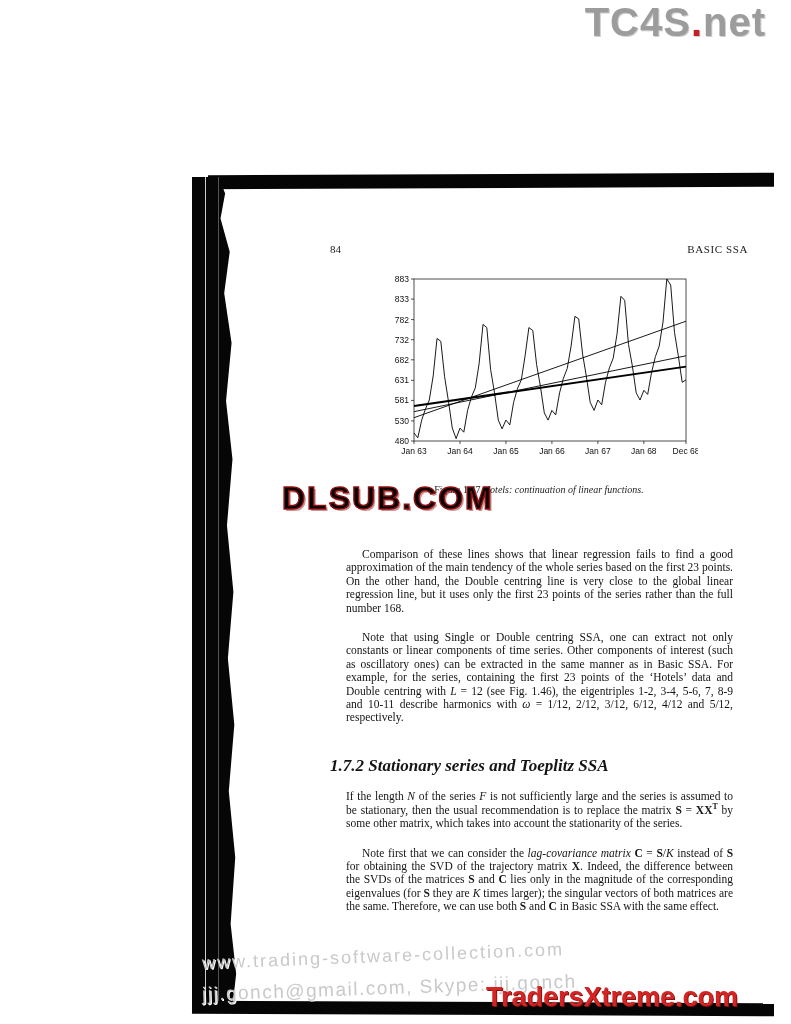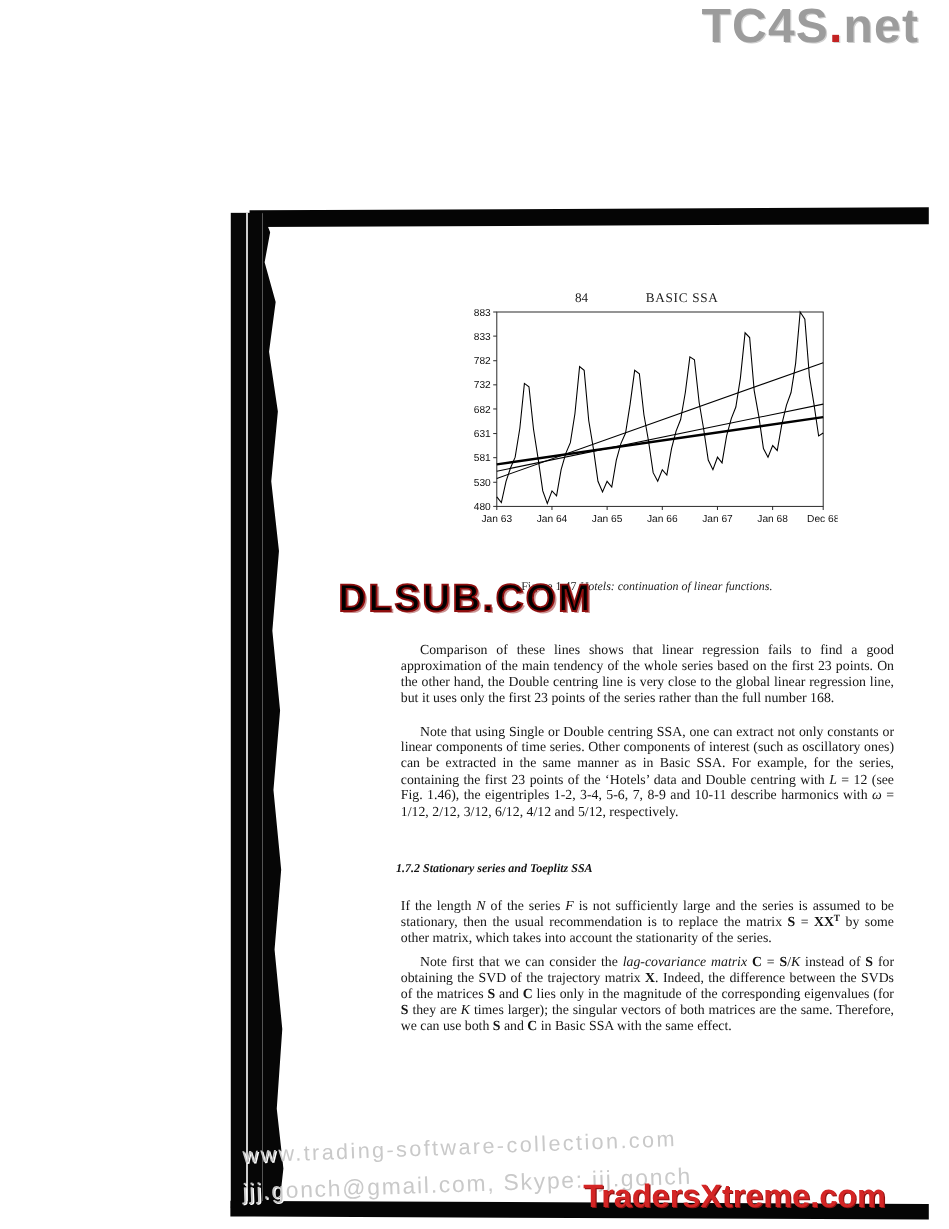--- a/index.html
+++ b/index.html
@@ -57,42 +57,42 @@
     clip-path:polygon(0 0, 58% 0, 72% 2%, 62% 5%, 82% 9%, 70% 14%, 86% 20%, 74% 27%, 88% 34%, 76% 42%, 90% 50%, 78% 58%, 92% 66%, 80% 74%, 94% 82%, 84% 90%, 96% 96%, 88% 100%, 0 100%);
   }
   .scan-bottom-bar {
     position:absolute; left:192px; top:1002px; width:588px; height:13px;
     background:#050505; transform:rotate(0.25deg);
   }
 
   
   .page-header {
     position:absolute; left:330px; top:243px; width:418px;
-    display:flex; justify-content:center;
+    display:flex; justify-content:space-between;
     font-size:11px; color:#222222;
   }
   .running-head { letter-spacing:0.6px;margin-left:48px; }
 
-  .chart { position:absolute; left:390px; top:252px;text-align:right; }
+  .chart { position:absolute; left:390px; top:271px;text-align:right; }
 
   .caption {
     position:absolute; left:330px; top:484px; width:418px;
     text-align:center; font-size:10px; color:#222222;
   }
 
   .body-text {
     position:absolute; left:330px; top:532px; width:419px;
     font-size:11.5px; line-height:13.4px; text-align:justify; color:#141414;
   }
-  .para { margin:4px; }
+  .para { margin:16px; }
   .indent { text-indent:16px; }
   .gap { margin-top:14px; }
   .small-gap { margin-top:6px; }
   .section-heading {
-    margin:34px 0 18px 0; font-size:10px;
+    margin:34px 0 18px 0; font-size:17px;
     font-style:italic; font-weight:600; text-align:left;
   }
 
   .i { font-style:italic; }
   .b { font-weight:bold; }
   .sup { vertical-align:super; font-size:68%; line-height:0; }
 </style>
 </head>
 <body>
 

